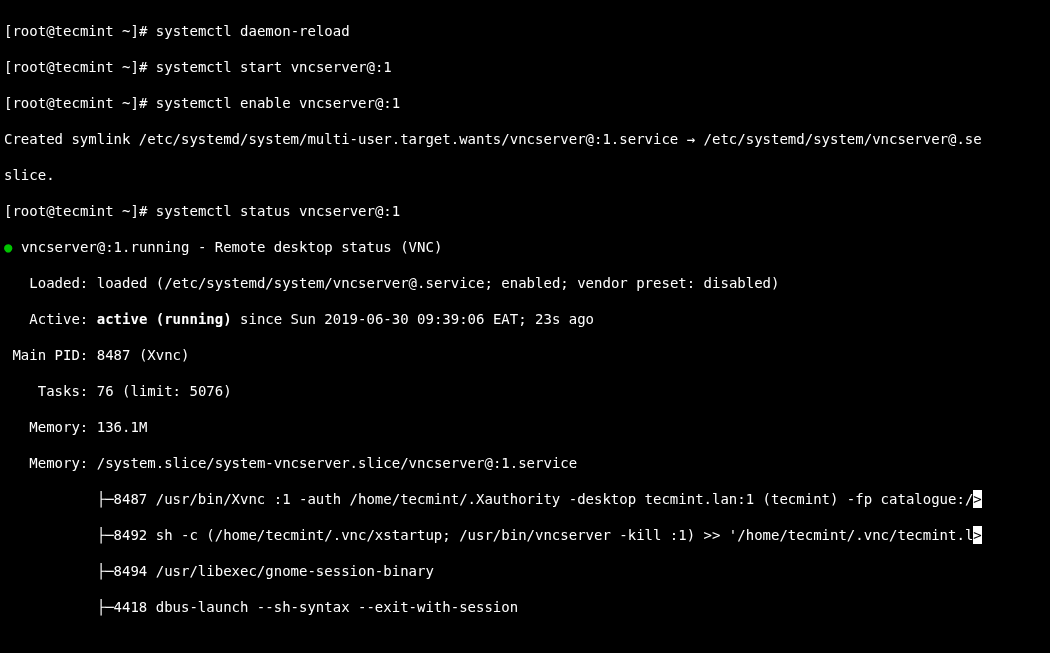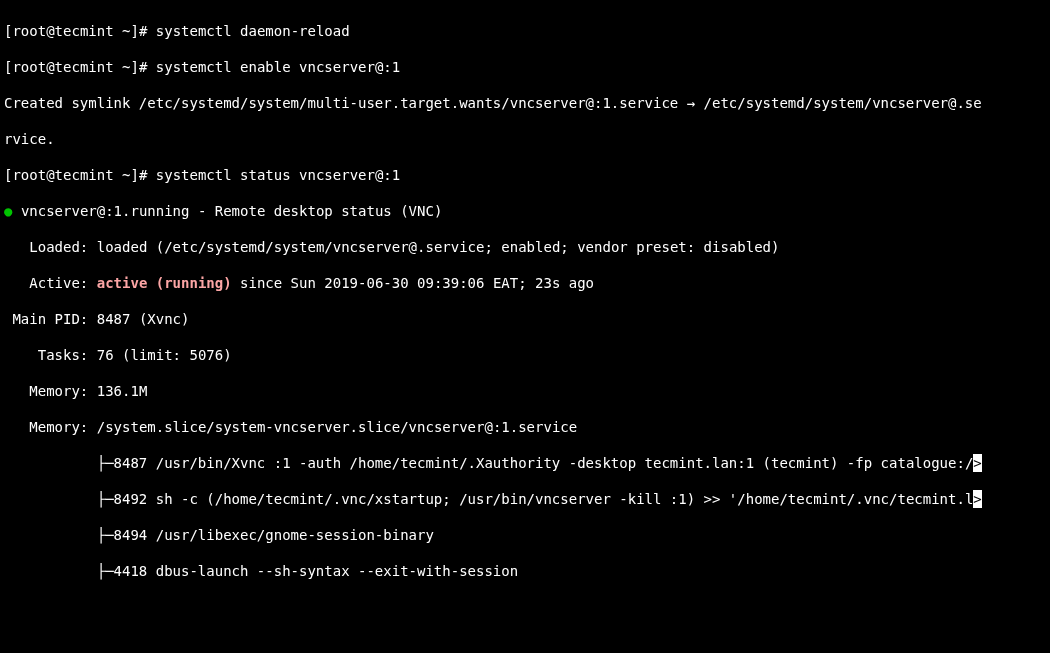--- a/index.html
+++ b/index.html
@@ -11,42 +11,43 @@
     font-size: 14px;
     line-height: 18px;
     width: 1050px;
     height: 653px;
     overflow: hidden;
   }
   .term {
     padding: 4px 4px;
     white-space: pre;
   }
-  .green{ color: #fca5a5; font-weight: bold;}
+  .green{ color: #ffffff; font-weight: bold;}
   .line { display: block; }
   .revchar {
     background: #fff;
     color: #000;
     display: inline-block;
     width: 0.6em;
     text-align: center;
   }
   .bullet {
     color: #00c400;
     font-weight: bold;
   }
 </style>
 </head>
 <body>
 
 <div class="term">
 <span class="line">[<span>root</span>@<span>tecmint</span> <span>~</span>]<span>#</span> <span>systemctl daemon-reload</span></span>
+<span class="line">[<span>root</span>@<span>tecmint</span> <span>~</span>]<span>#</span> <span>systemctl start vncserver@:1</span></span>
 <span class="line">[<span>root</span>@<span>tecmint</span> <span>~</span>]<span>#</span> <span>systemctl enable vncserver@:1</span></span>
 <span class="line">Created symlink /etc/systemd/system/multi-user.target.wants/vncserver@:1.service → /etc/systemd/system/vncserver@.se</span>
-<span class="line">rvice.</span>
+<span class="line">slice.</span>
 <span class="line">[<span>root</span>@<span>tecmint</span> <span>~</span>]<span>#</span> <span>systemctl status vncserver@:1</span></span>
 <span class="line"><span class="bullet">●</span> <span>vncserver@:1.running</span> - <span>Remote desktop status (VNC)</span></span>
 <span class="line">   <span>Loaded:</span> <span>loaded (/etc/systemd/system/vncserver@.service; enabled; vendor preset: disabled)</span></span>
 <span class="line">   <span>Active:</span> <span class="green">active (running)</span> <span>since Sun 2019-06-30 09:39:06 EAT; 23s ago</span></span>
 <span class="line"> <span>Main PID:</span> <span>8487 (Xvnc)</span></span>
 <span class="line">    <span>Tasks:</span> <span>76 (limit: 5076)</span></span>
 <span class="line">   <span>Memory:</span> <span>136.1M</span></span>
 <span class="line">   <span>Memory:</span> <span>/system.slice/system-vncserver.slice/vncserver@:1.service</span></span>
 <span class="line">           <span>├─8487 /usr/bin/Xvnc :1 -auth /home/tecmint/.Xauthority -desktop tecmint.lan:1 (tecmint) -fp catalogue:/</span><span class="revchar">&gt;</span></span>
 <span class="line">           <span>├─8492 sh -c (/home/tecmint/.vnc/xstartup; /usr/bin/vncserver -kill :1) &gt;&gt; '/home/tecmint/.vnc/tecmint.l</span><span class="revchar">&gt;</span></span>

